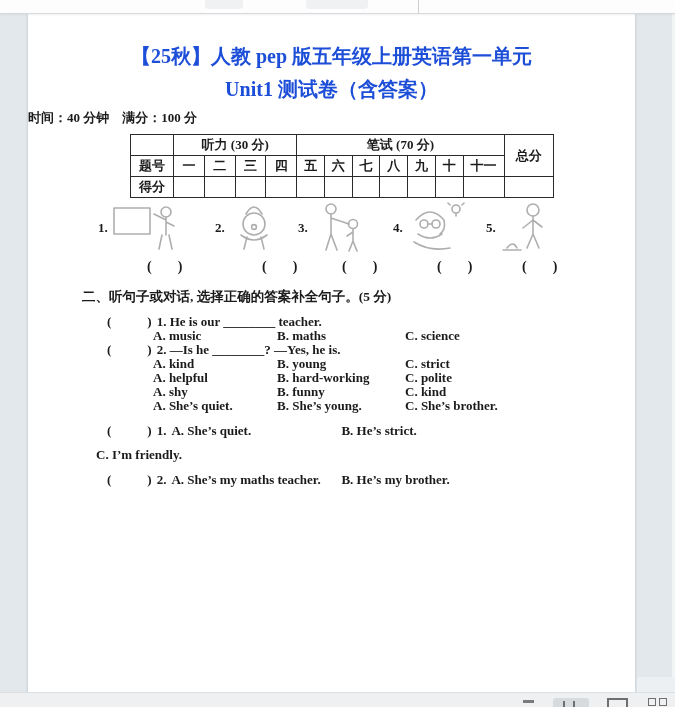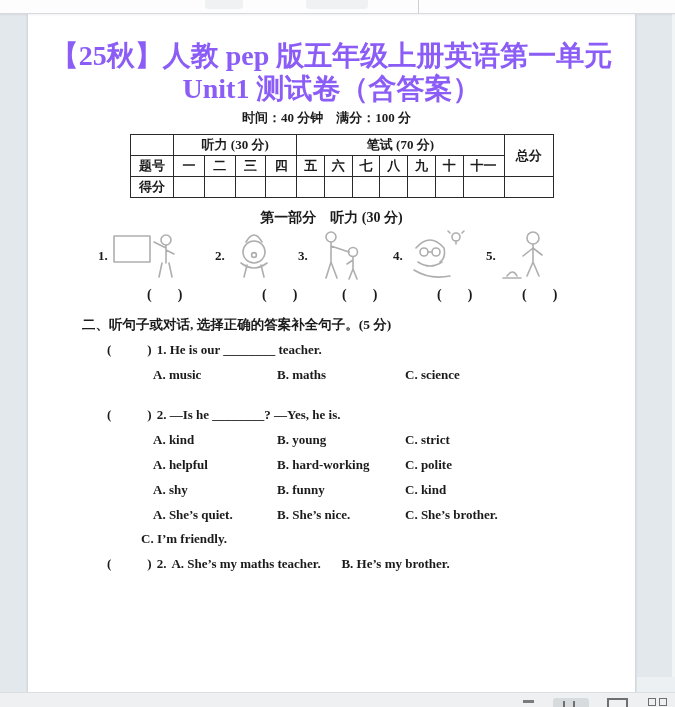--- a/index.html
+++ b/index.html
@@ -13,48 +13,48 @@
   .topbar{position:absolute;left:0;top:0;width:675px;height:13px;background:#fdfdfd;
           border-bottom:1px solid #d6dade;box-shadow:0 1px 2px rgba(0,0,0,.06);z-index:5;}
   .tb-remnant{position:absolute;top:0;height:9px;background:#f0f1f3;border-radius:0 0 4px 4px;}
   .tb-remnant.r1{left:205px;width:38px;}
   .tb-remnant.r2{left:306px;width:62px;}
   .tb-divider{position:absolute;left:418px;top:0;width:1px;height:13px;background:#cfcfcf;}
   
   .page{position:absolute;left:28px;top:14px;width:607px;height:679px;background:#ffffff;
         box-shadow:0 0 3px rgba(0,0,0,.18);}
   .page-content{overflow:hidden;height:100%;position:relative;}
-  .doc-title{width:100%;text-align:center;color:#8b5cf6;font-weight:bold;font-size:28px;line-height:26px;}
+  .doc-title{width:100%;text-align:center;color:#1d4ed8;font-weight:bold;font-size:20px;line-height:26px;}
   .title-l1{margin-top:29px;}
   .title-l2{margin-top:7px;text-align:center;}
-  .meta{margin-top:8px;margin-right:10px;text-align:center;font-weight:bold;font-size:13px;line-height:16px;}
+  .meta{margin-top:8px;margin-right:10px;text-align:left;font-weight:bold;font-size:13px;line-height:16px;}
   
   table.score{border-collapse:collapse;margin:8px 0 0 102px;table-layout:fixed;width:424px;}
   table.score td{border:1.5px solid #2a2a2a;text-align:center;font-weight:bold;font-size:13px;
                  height:20px;padding:0;overflow:hidden;white-space:nowrap;}
   
   .part-heading{margin-top:11px;width:100%;text-align:center;font-weight:bold;font-size:14px;line-height:17px;}
   .sec-heading{margin-top:8px;margin-left:54px;font-weight:bold;font-size:13.5px;line-height:18px;}
   
   .pics{position:relative;height:86px;margin-top:4px;}
   .pic{position:absolute;top:0;display:flex;align-items:center;}
   .pic .num{font-weight:bold;font-size:13px;margin-right:3px;}
   .pic svg{display:block;}
   .paren{position:absolute;top:57px;font-weight:bold;font-size:14px;white-space:nowrap;}
   .paren .gap{display:inline-block;width:26px;}
   
   .qline{margin-left:79px;font-weight:bold;font-size:13px;line-height:14px;white-space:nowrap;}
   .qline .gap{display:inline-block;width:36px;}
   .qline .qnum{margin-left:5px;}
-  .opts{margin-left:125px;margin-top:11px;font-weight:bold;font-size:13px;line-height:14px;white-space:nowrap;}
+  .opts{margin-left:125px;font-weight:bold;font-size:13px;line-height:14px;white-space:nowrap;}
   .opts .optA{display:inline-block;width:124px;}
   .opts .optB{display:inline-block;width:128px;}
-  .mt9{margin-top:9px;} .mt10{margin-top:26px;} .mt11{margin-top:11px;}
+  .mt9{margin-top:9px;} .mt10{margin-top:0;} .mt11{margin-top:11px;}
   .s3a{display:inline-block;width:170px;margin-left:5px;}
-  .cline{margin-left:113px;margin-top:10px;font-weight:bold;font-size:13px;line-height:14px;}
+  .cline{margin-left:68px;margin-top:10px;font-weight:bold;font-size:13px;line-height:14px;}
   
   .scroll-track{position:absolute;right:0;top:14px;bottom:14px;width:3px;background:#f2f5f6;z-index:4;}
   .scroll-corner{position:absolute;right:0;bottom:14px;width:38px;height:16px;background:#edf0f2;z-index:4;}
   
   .bottombar{position:absolute;left:0;bottom:0;width:675px;height:14px;background:#eef0f2;
              border-top:1px solid #dcdfe2;z-index:6;}
   .bb-icon{position:absolute;top:5px;}
   .minus{left:523px;width:11px;height:3px;background:#7b7b7b;top:7px;}
   .slider{left:553px;width:36px;height:14px;background:#d8dbde;border-radius:3px;}
   .slider i{position:absolute;top:3px;width:2px;height:12px;background:#6f6f6f;}
@@ -128,21 +128,20 @@
             <td></td>
             <td></td>
       <td></td>
             <td></td>
             <td></td>
       <td></td>
     </tr>
   </tbody>
       </table>
 
-  <div class="part-heading">第一部分　听力 (30 分)</div>
 
 
   <div class="pics">
     <div class="pic" style="left:70px">
       <span class="num">1.</span>
       <span>
         <svg width="76" height="52" viewBox="0 0 76 52">
               <g class="sketch">
           <rect x="3" y="6" width="36" height="26"></rect>
           <circle cx="55" cy="10" r="5"></circle>
@@ -230,24 +229,27 @@
 
   <div class="opts">
     <span class="optA">A. helpful</span><span class="optB">B. hard-working</span><span class="optC">C. polite</span>
   </div>
 
   <div class="opts">
     <span class="optA">A. shy</span><span class="optB">B. funny</span><span class="optC">C. kind</span>
   </div>
 
   <div class="opts">
-    <span class="optA">A. She’s quiet.</span><span class="optB">B. She’s nice.</span><span class="optC">C. She’s brother.</span>
-  </div>
-
-
+    <span class="optA">A. She’s quiet.</span><span class="optB">B. She’s young.</span><span class="optC">C. She’s brother.</span>
+  </div>
+
+
+  <div class="qline mt11">
+    <span>(</span><span class="gap"></span><span>)</span><span class="qnum">1.</span><span class="s3a">A. She’s quiet.</span><span>B. He’s strict.</span>
+  </div>
   <div class="cline">C. I’m friendly.</div>
 
   <div class="qline mt11">
     <span>(</span><span class="gap"></span><span>)</span><span class="qnum">2.</span><span class="s3a">A. She’s my maths teacher.</span><span>B. He’s my brother.</span>
   </div>
  </div>
 </div>
 
 <div class="scroll-track"></div>
 <div class="scroll-corner"></div>

